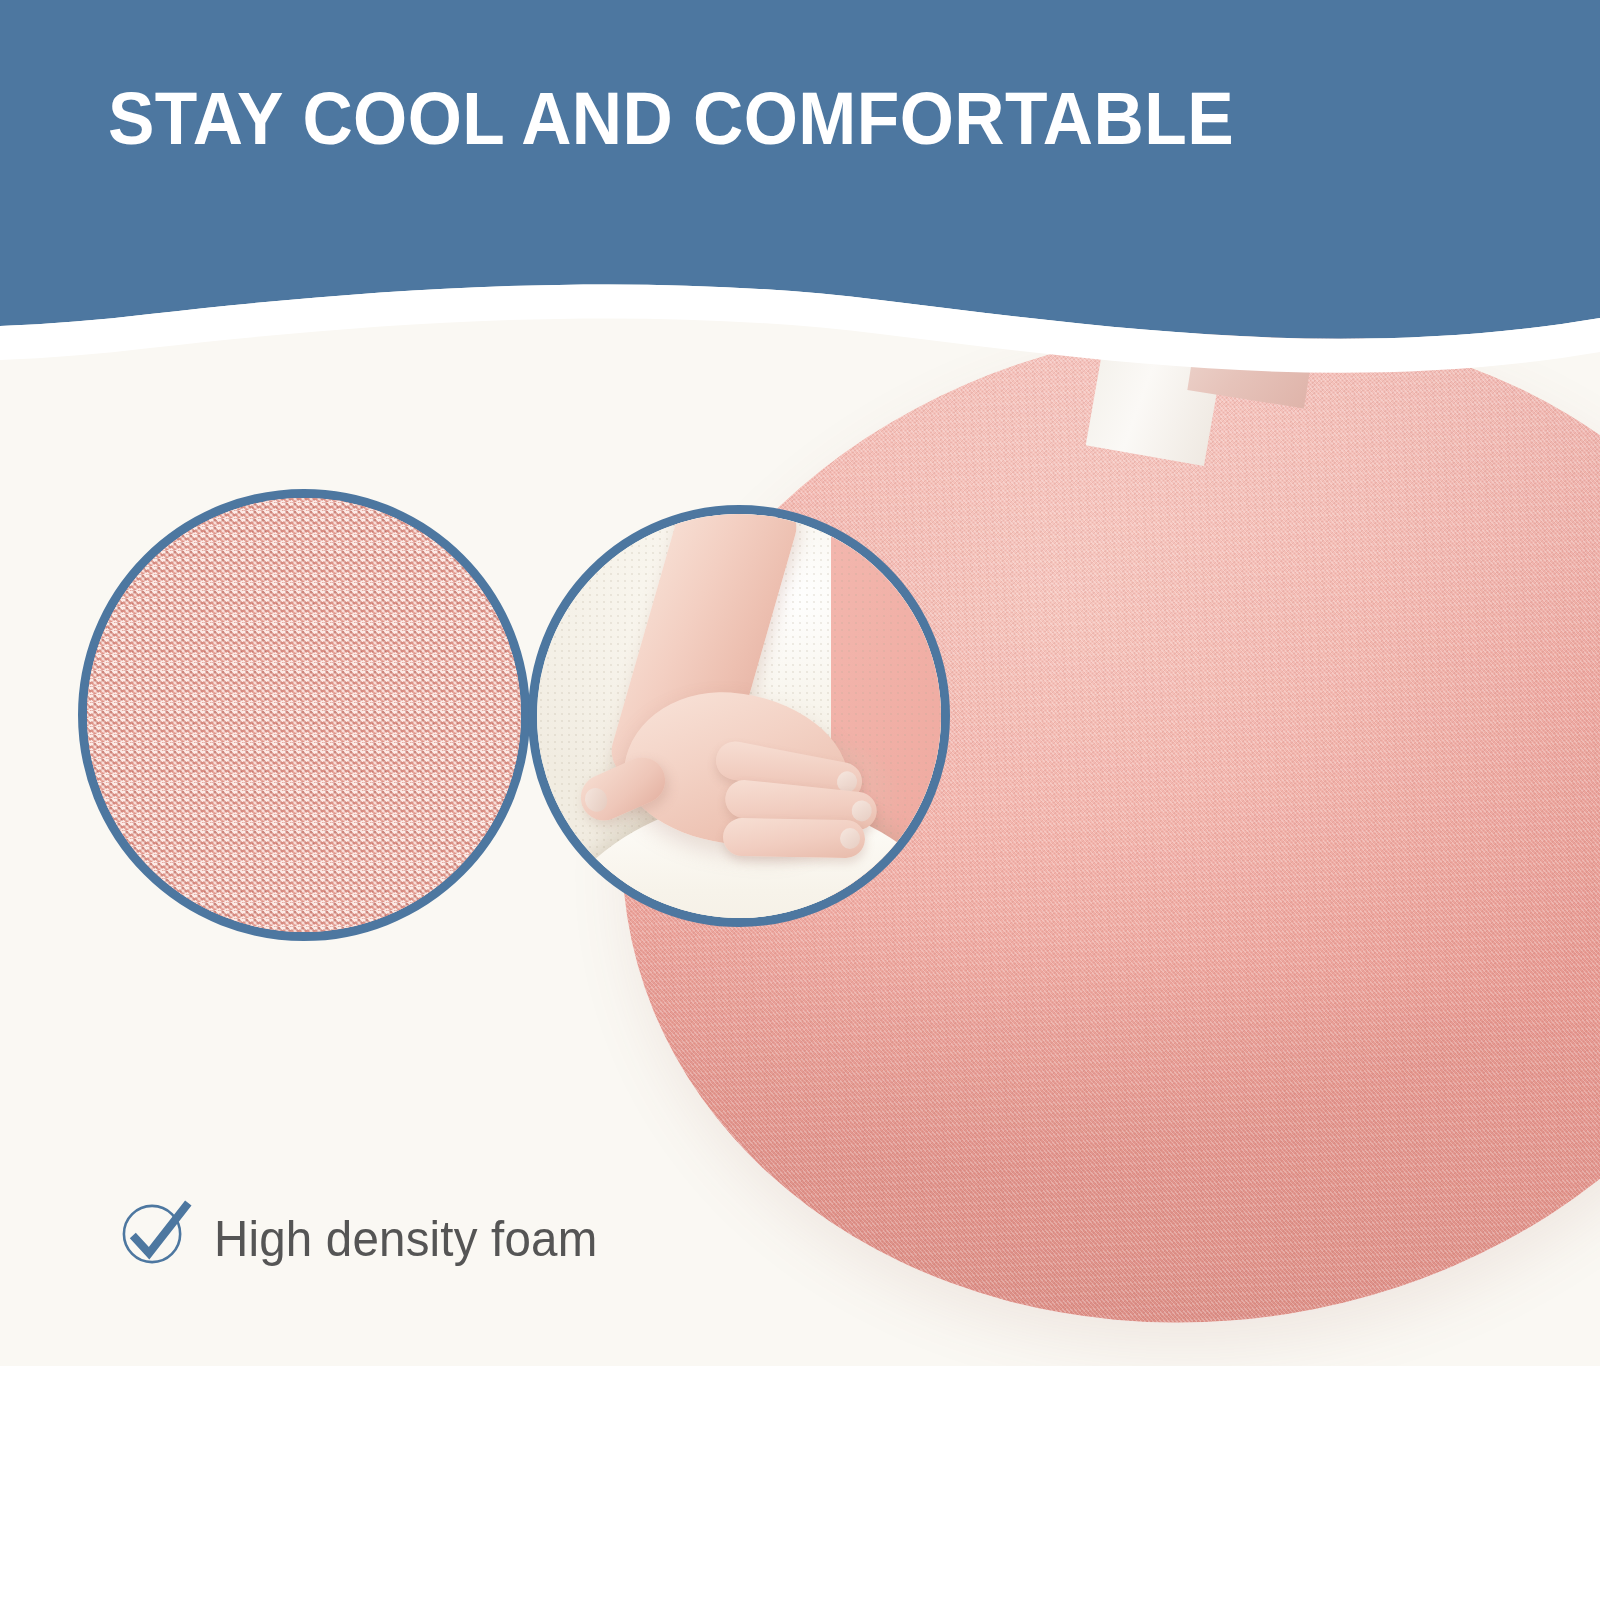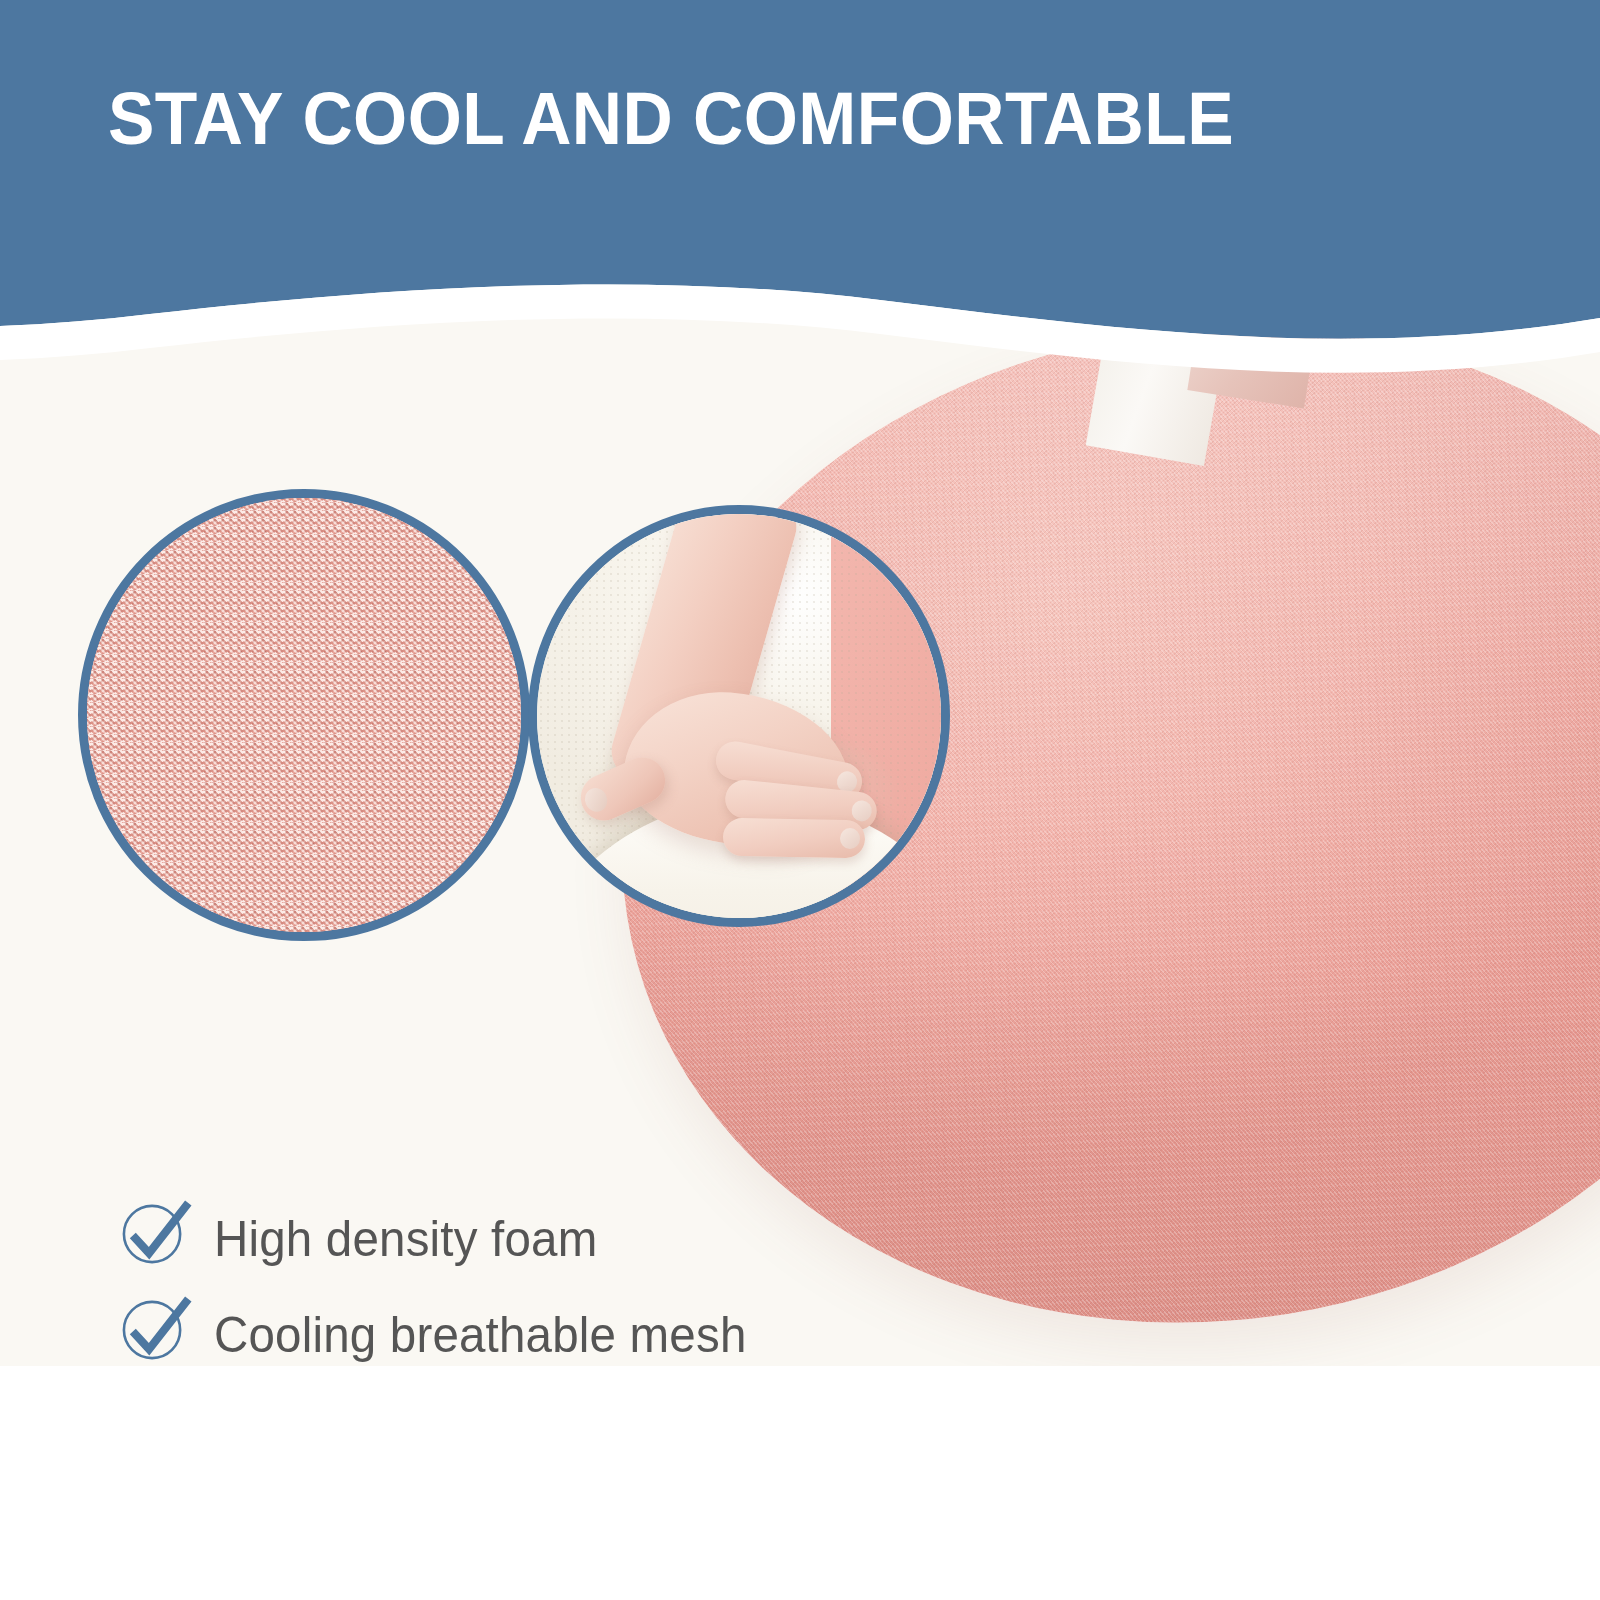--- a/index.html
+++ b/index.html
@@ -351,23 +351,16 @@
 
     <div class="feature-row">
       <svg class="check-icon" viewBox="0 0 100 100">
         <circle cx="46" cy="54" r="38" fill="none" stroke="#4d77a0" stroke-width="3.5"></circle>
         <path d="M20 56 L42 80 L95 12" fill="none" stroke="#4d77a0" stroke-width="11" stroke-linecap="butt" stroke-linejoin="miter"></path>
       </svg>
       <span class="feature-label">High density foam</span>
     </div>
 
 
-    <div class="feature-row">
-      <svg class="check-icon" viewBox="0 0 100 100">
-        <circle cx="46" cy="54" r="38" fill="none" stroke="#4d77a0" stroke-width="3.5"></circle>
-        <path d="M20 56 L42 80 L95 12" fill="none" stroke="#4d77a0" stroke-width="11" stroke-linecap="butt" stroke-linejoin="miter"></path>
-      </svg>
-      <span class="feature-label">Cooling breathable mesh</span>
-    </div>
 
   </div>
 
 </div>
 
 </body></html>

